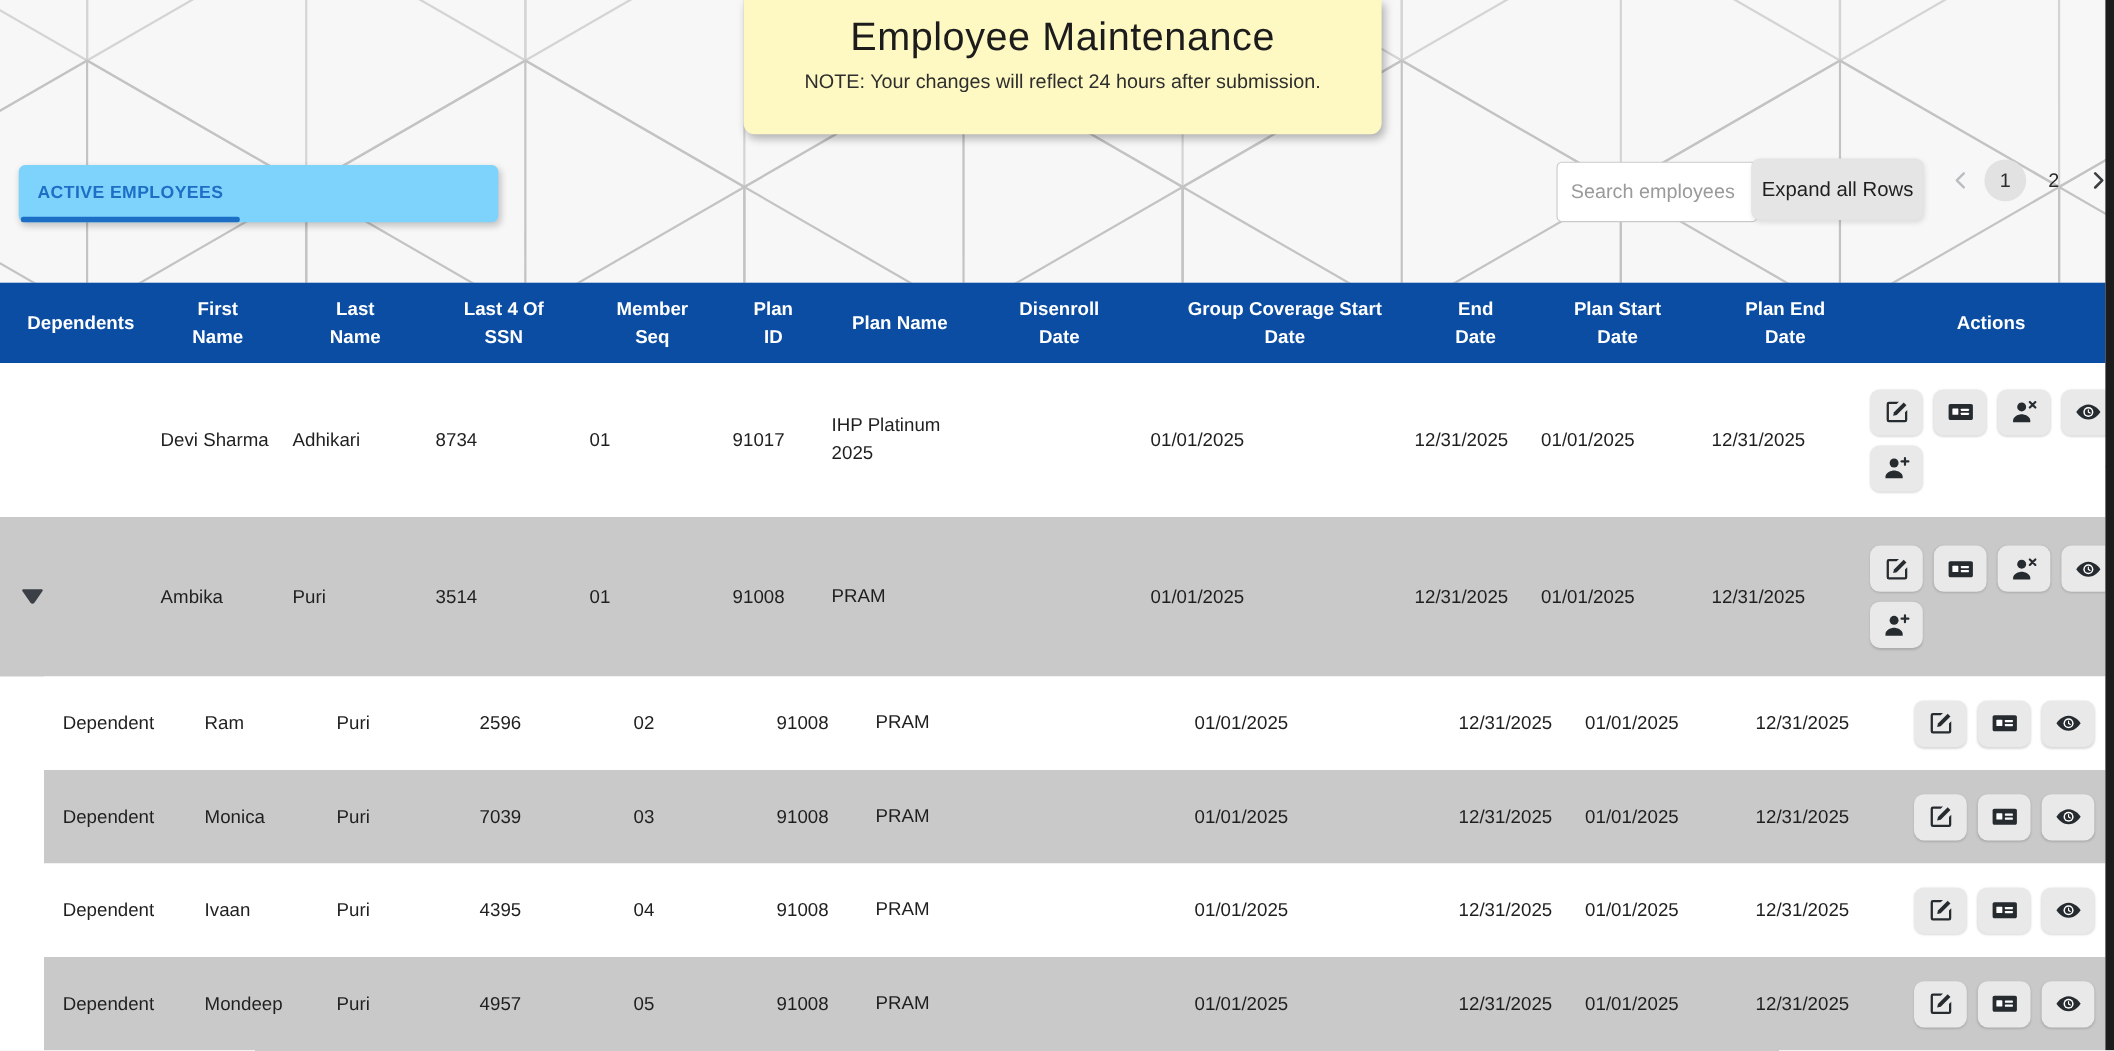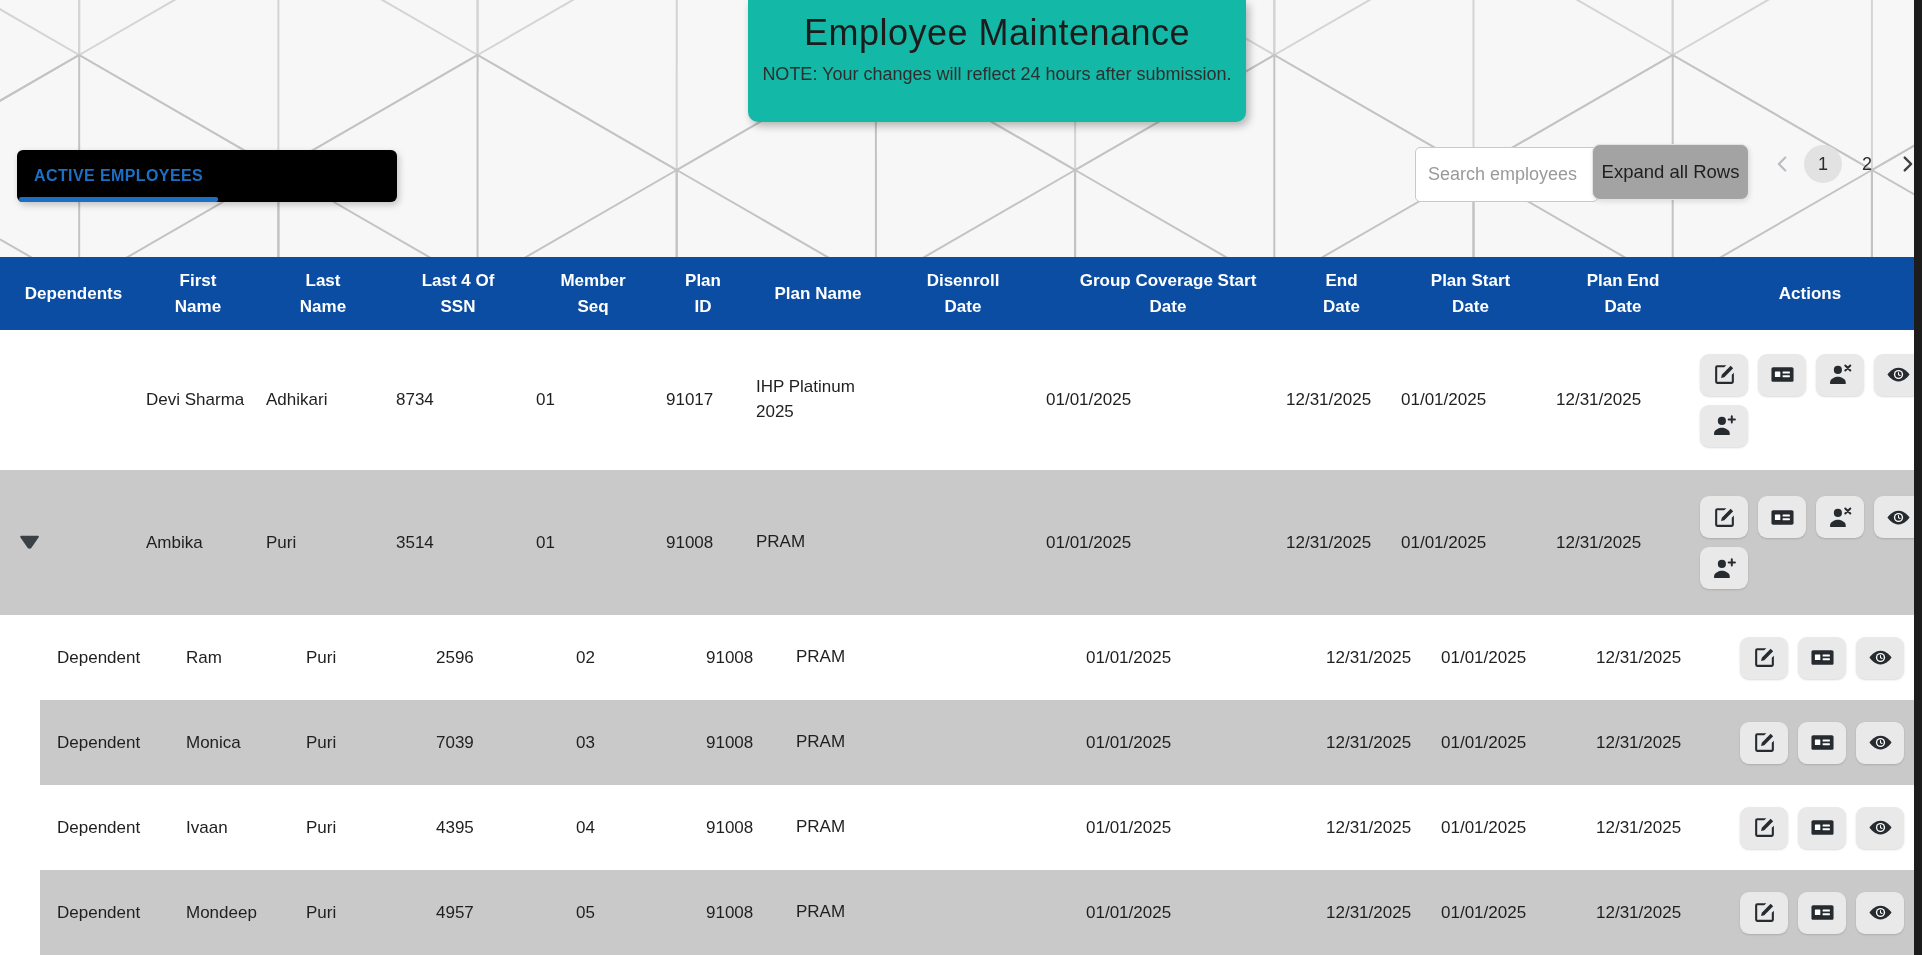--- a/index.html
+++ b/index.html
@@ -1,40 +1,40 @@
 <!DOCTYPE html>
 <html><head>
 <meta charset="utf-8">
 <style>
   html,body{margin:0;padding:0;background:#f6f6f6;}
   .stage{position:relative;width:1922px;height:955px;overflow:hidden;
          font-family:"Liberation Sans","DejaVu Sans",sans-serif;color:#1f1f1f;background:#f7f7f7;}
   #hexbg{position:absolute;left:0;top:0;width:1922px;height:955px;z-index:0;}
 
   
-  .header-card{position:absolute;left:748px;top:0;width:498px;height:122px;background:#14b8a6;
+  .header-card{position:absolute;left:676px;top:0;width:580px;height:122px;background:#fef9c3;
                border-radius:0 0 10px 10px;box-shadow:3px 4px 8px rgba(0,0,0,.28);z-index:2;text-align:center;}
   .header-card h1{margin:12px 0 0 0;font-size:36px;font-weight:400;color:#1c1c1c;letter-spacing:.5px;}
   .header-card .note{margin-top:10px;font-size:18px;color:#2e2e2e;}
 
   
-  .tabs-card{position:absolute;left:17px;top:150px;width:380px;height:52px;background:#000000;
+  .tabs-card{position:absolute;left:17px;top:150px;width:436px;height:52px;background:#7dd3fc;
              border-radius:6px;box-shadow:2px 3px 7px rgba(0,0,0,.22);display:flex;z-index:2;gap:31px;}
   .tab{position:relative;display:flex;align-items:center;justify-content:center;height:100%;
        padding:0 17px;font-size:16px;font-weight:700;letter-spacing:.4px;color:#5f6368;cursor:pointer;white-space:nowrap;}
   .tab.active{color:#1d6fc5;}
   .tab.active .underline{position:absolute;left:2px;right:2px;bottom:0;height:5px;background:#1d6fc5;border-radius:2px;}
 
   
   .search-box{position:absolute;left:1415px;top:147px;width:183px;height:55px;z-index:2;}
   .search-box input{width:100%;height:100%;box-sizing:border-box;border:1px solid #c9c9c9;border-radius:5px;
                     padding:0 12px;font-size:18px;color:#333;background:#fff;outline:none;
                     font-family:"Liberation Sans","DejaVu Sans",sans-serif;}
   .search-box input::placeholder{color:#9a9a9a;}
-  .expand-btn{position:absolute;left:1592px;top:144px;width:157px;height:56px;background:#a3a3a3;border:1px solid #e3e3e3;
+  .expand-btn{position:absolute;left:1592px;top:144px;width:157px;height:56px;background:#e5e5e5;border:1px solid #e3e3e3;
               border-radius:8px;box-shadow:1px 2px 5px rgba(0,0,0,.10);font-size:18.5px;color:#1f1f1f;
               font-family:"Liberation Sans","DejaVu Sans",sans-serif;cursor:pointer;z-index:2;}
   .pagination{position:absolute;left:1768px;top:142px;height:44px;display:flex;align-items:center;gap:6px;z-index:2;}
   .page-chevron{width:30px;height:30px;border:none;background:transparent;display:flex;align-items:center;justify-content:center;cursor:pointer;padding:0;}
   .page-chevron.prev{color:#b9bdc2;}
   .page-chevron.next{color:#3c4043;}
   .page-num{width:38px;height:38px;border:none;background:transparent;border-radius:50%;font-size:18px;color:#2b2b2b;
             display:flex;align-items:center;justify-content:center;cursor:pointer;font-family:"Liberation Sans","DejaVu Sans",sans-serif;}
   .page-num.current{background:#e2e2e2;}
 

